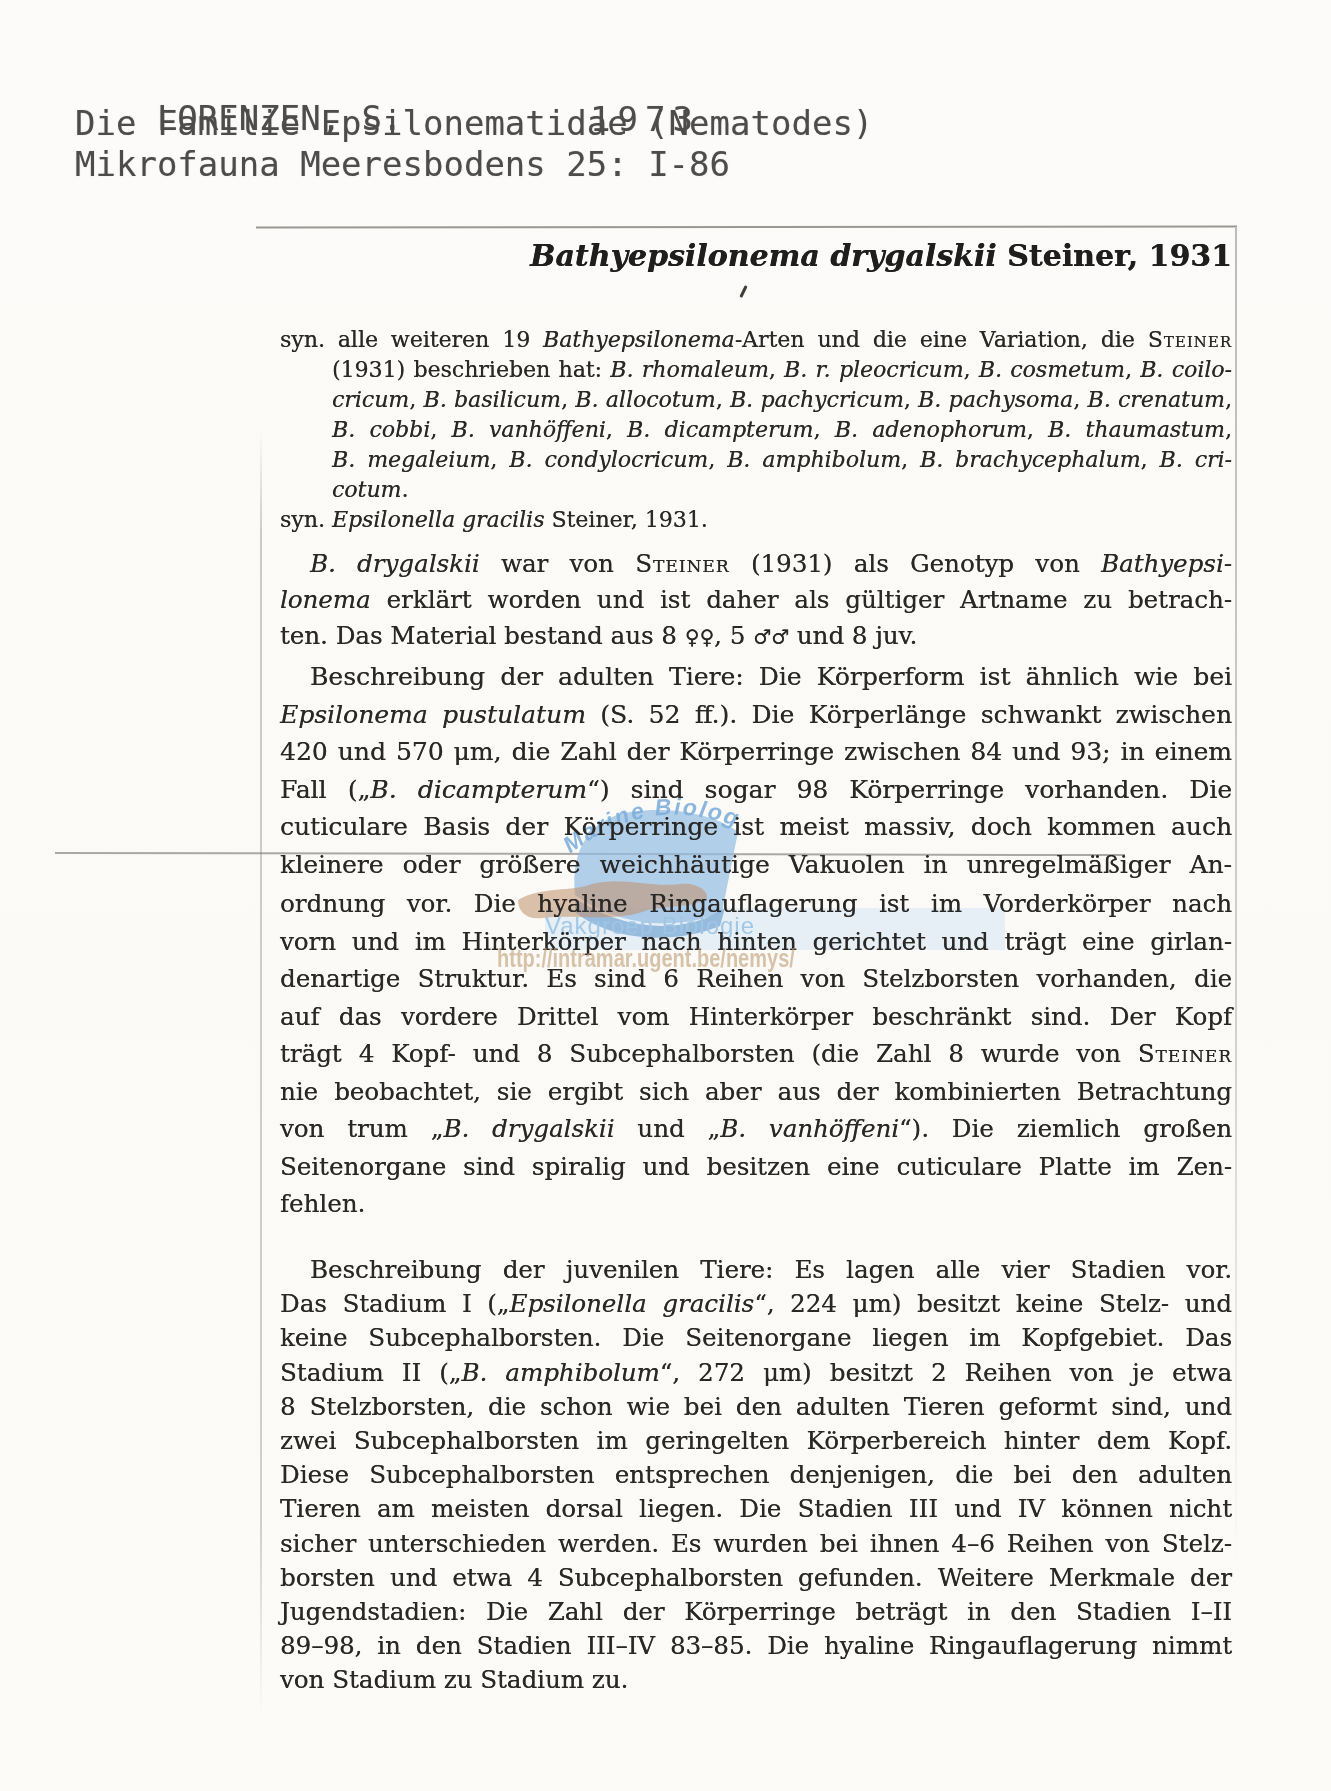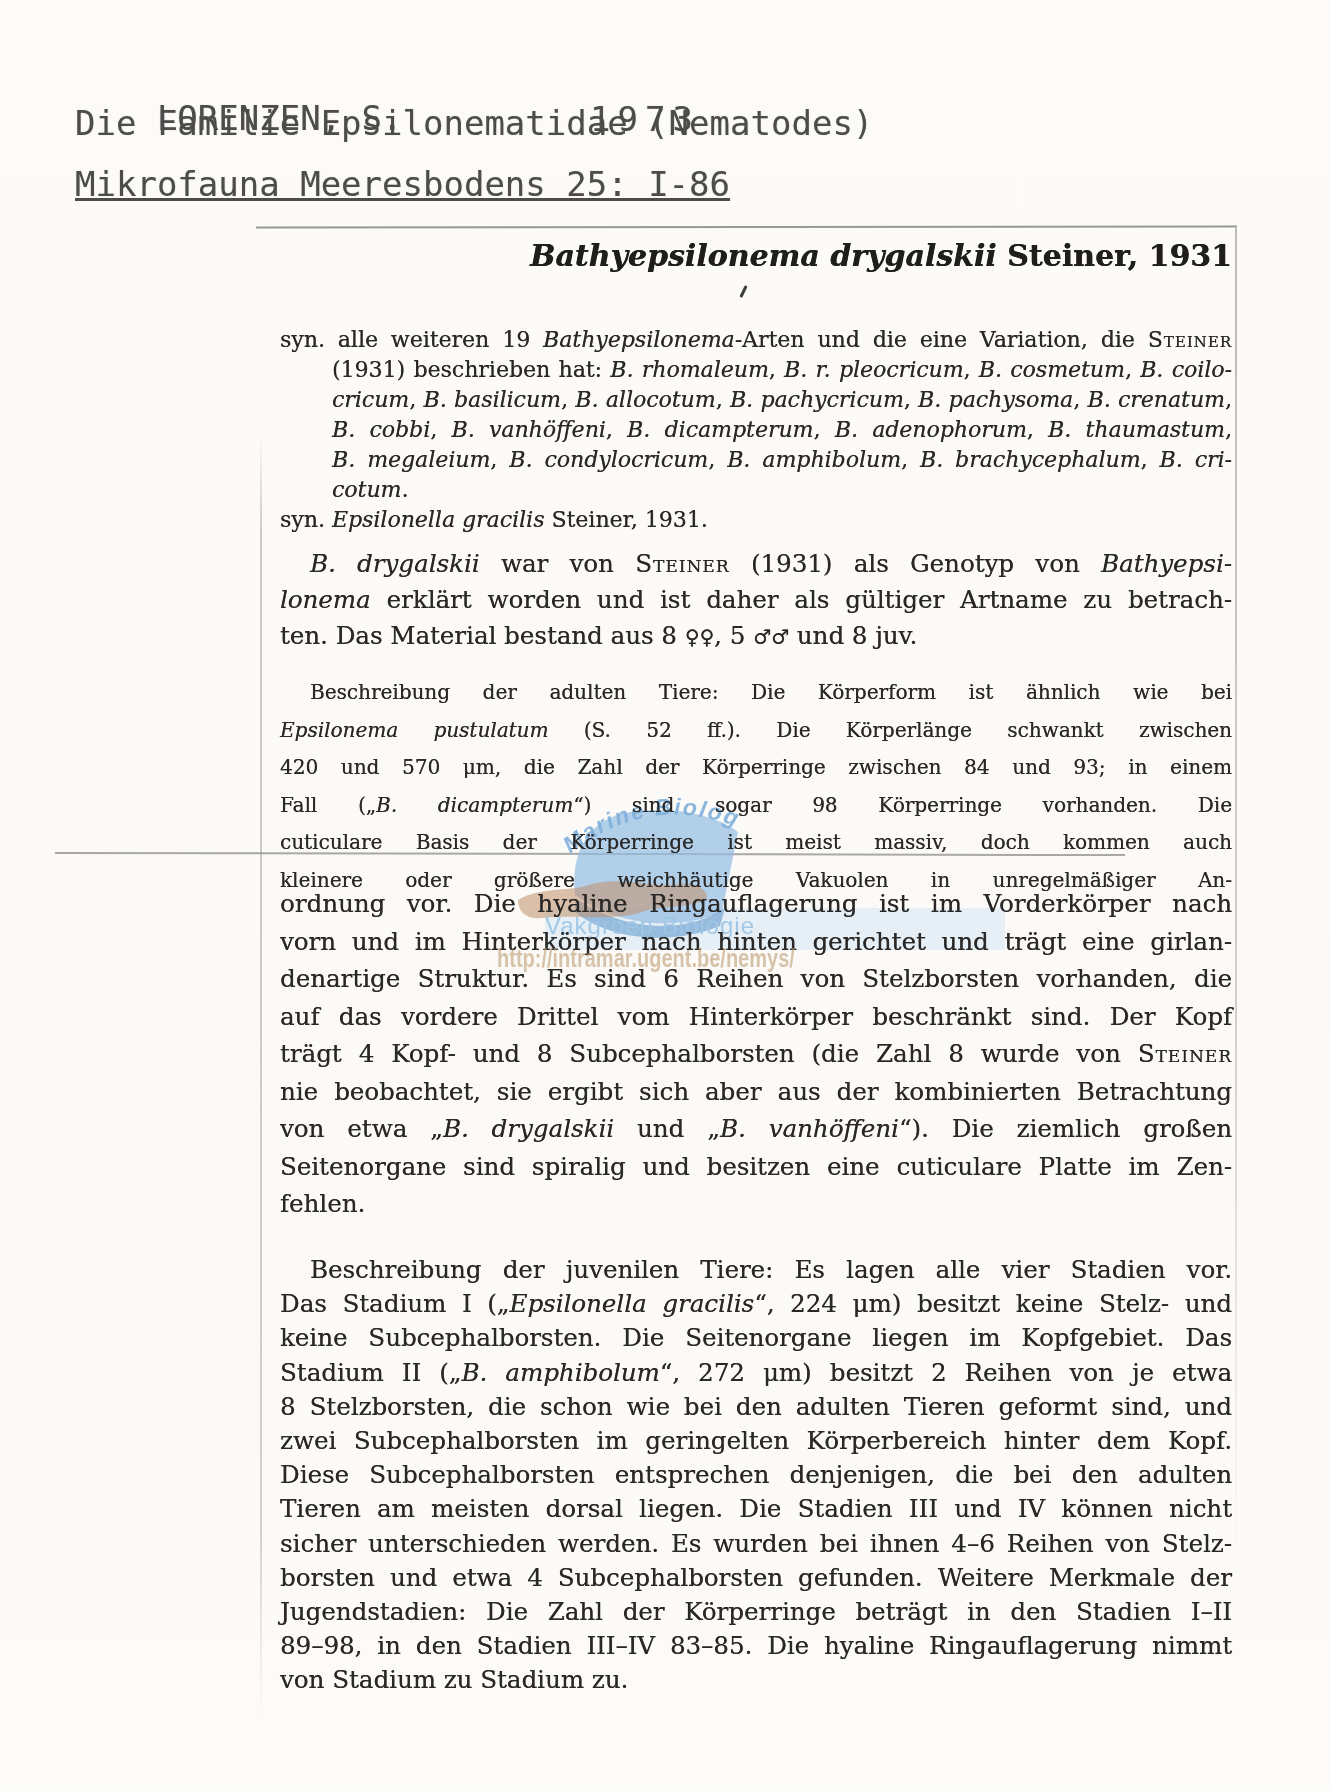--- a/index.html
+++ b/index.html
@@ -31,21 +31,21 @@
     position:absolute;left:280px;top:238px;width:952px;
     text-align:right;font-size:30px;color:#1f1e1c;
     text-shadow:0.3px 0 0 currentColor;
   }
   .title .bi{font-style:italic;font-weight:bold;}
   .title .b{font-weight:bold;}
   
   .tb{position:absolute;left:280px;width:952px;color:#2a2826;text-shadow:0.25px 0 0 rgba(42,40,38,.8);}
   #syn{top:310px;font-size:22px;line-height:30px;}
   #p1{top:531px;font-size:24.5px;line-height:36px;}
-  #p2a{top:659px;font-size:20px;line-height:37.5px;}
+  #p2a{top:643px;font-size:25px;line-height:37.5px;}
   #p2b{top:870px;font-size:24.5px;line-height:37.5px;}
   #p3{top:1238px;font-size:24.5px;line-height:34.2px;}
   .line{text-align:justify;text-align-last:justify;}
   .line.nj{text-align:left;text-align-last:left;}
   .line.hang{padding-left:52px;}
   .line.ind{text-indent:30px;}
   .i{font-style:italic;}
   .sc{font-variant:small-caps;letter-spacing:1px;}
   .sm{font-size:.82em;}
   
@@ -66,21 +66,21 @@
 </head>
 <body>
 
 <div class="page">
 
   <div class="tw" style="top:58px;">
     <span>LORENZEN, S.</span>
     <span class="tw-year">1973</span>
   </div>
   <div class="tw" style="top:103px;">Die Familie Epsilonematidae (Nematodes)</div>
-  <div class="tw" style="top:164px;text-decoration:underline;">Mikrofauna Meeresbodens 25: I-86</div>
+  <div class="tw" style="top:144px;">Mikrofauna Meeresbodens 25: I-86</div>
 
   <div class="rule-top"></div>
   <div class="edge-right"></div>
   <div class="edge-left"></div>
   <div class="crease"></div>
   <div class="stray-tick"></div>
 
   <svg class="wm-svg" width="560" height="210" viewBox="0 0 560 210">
     <rect x="65" y="128" width="460" height="42" fill="#cfe3f4" opacity="0.5"></rect>
     <path d="M 95 115 C 90 70 110 38 150 32 C 200 25 240 38 258 52 L 242 132 C 200 150 140 148 95 115 Z" fill="#93bce2" opacity="0.7"></path>
@@ -119,21 +119,21 @@
       <div class="line"><span>cuticulare Basis der Körperringe ist meist massiv, doch kommen auch</span></div>
       <div class="line"><span>kleinere oder größere weichhäutige Vakuolen in unregelmäßiger An-</span></div>
     </div>
   <div class="tb" id="p2b">
       <div class="line"><span>ordnung vor. Die hyaline Ringauflagerung ist im Vorderkörper nach</span></div>
       <div class="line"><span>vorn und im Hinterkörper nach hinten gerichtet und trägt eine girlan-</span></div>
       <div class="line"><span>denartige Struktur. Es sind 6 Reihen von Stelzborsten vorhanden, die</span></div>
       <div class="line"><span>auf das vordere Drittel vom Hinterkörper beschränkt sind. Der Kopf</span></div>
       <div class="line"><span>trägt 4 Kopf- und 8 Subcephalborsten (die Zahl 8 wurde von </span><span class="sc">Steiner</span></div>
       <div class="line"><span>nie beobachtet, sie ergibt sich aber aus der kombinierten Betrachtung</span></div>
-      <div class="line"><span>von etwa „</span><span class="i">B. drygalskii</span><span> und „</span><span class="i">B. vanhöffeni</span><span>“). Die ziemlich großen</span></div>
+      <div class="line"><span>von trum „</span><span class="i">B. drygalskii</span><span> und „</span><span class="i">B. vanhöffeni</span><span>“). Die ziemlich großen</span></div>
       <div class="line"><span>Seitenorgane sind spiralig und besitzen eine cuticulare Platte im Zen-</span></div>
       <div class="line nj"><span>fehlen.</span></div>
     </div>
   <div class="tb" id="p3">
       <div class="line ind"><span>Beschreibung der juvenilen Tiere: Es lagen alle vier Stadien vor.</span></div>
       <div class="line"><span>Das Stadium I („</span><span class="i">Epsilonella gracilis</span><span>“, 224 μm) besitzt keine Stelz- und</span></div>
       <div class="line"><span>keine Subcephalborsten. Die Seitenorgane liegen im Kopfgebiet. Das</span></div>
       <div class="line"><span>Stadium II („</span><span class="i">B. amphibolum</span><span>“, 272 μm) besitzt 2 Reihen von je etwa</span></div>
       <div class="line"><span>8 Stelzborsten, die schon wie bei den adulten Tieren geformt sind, und</span></div>
       <div class="line"><span>zwei Subcephalborsten im geringelten Körperbereich hinter dem Kopf.</span></div>

